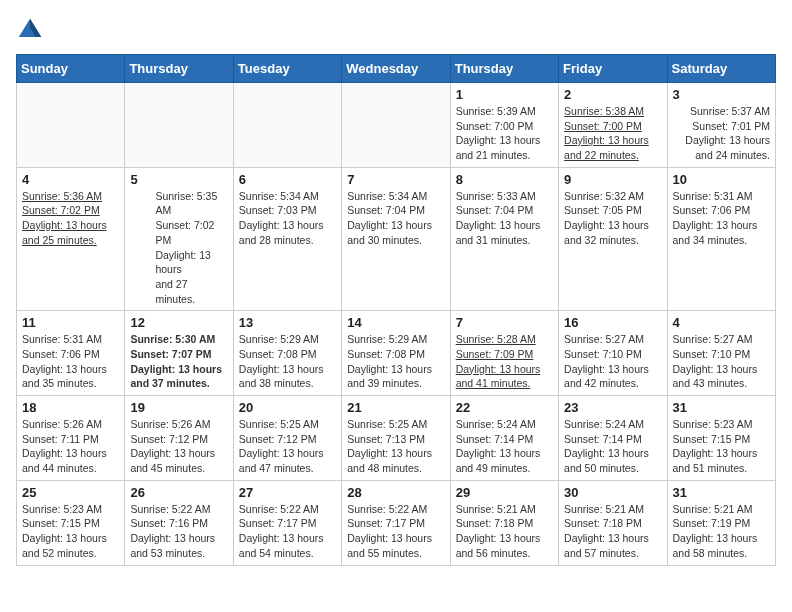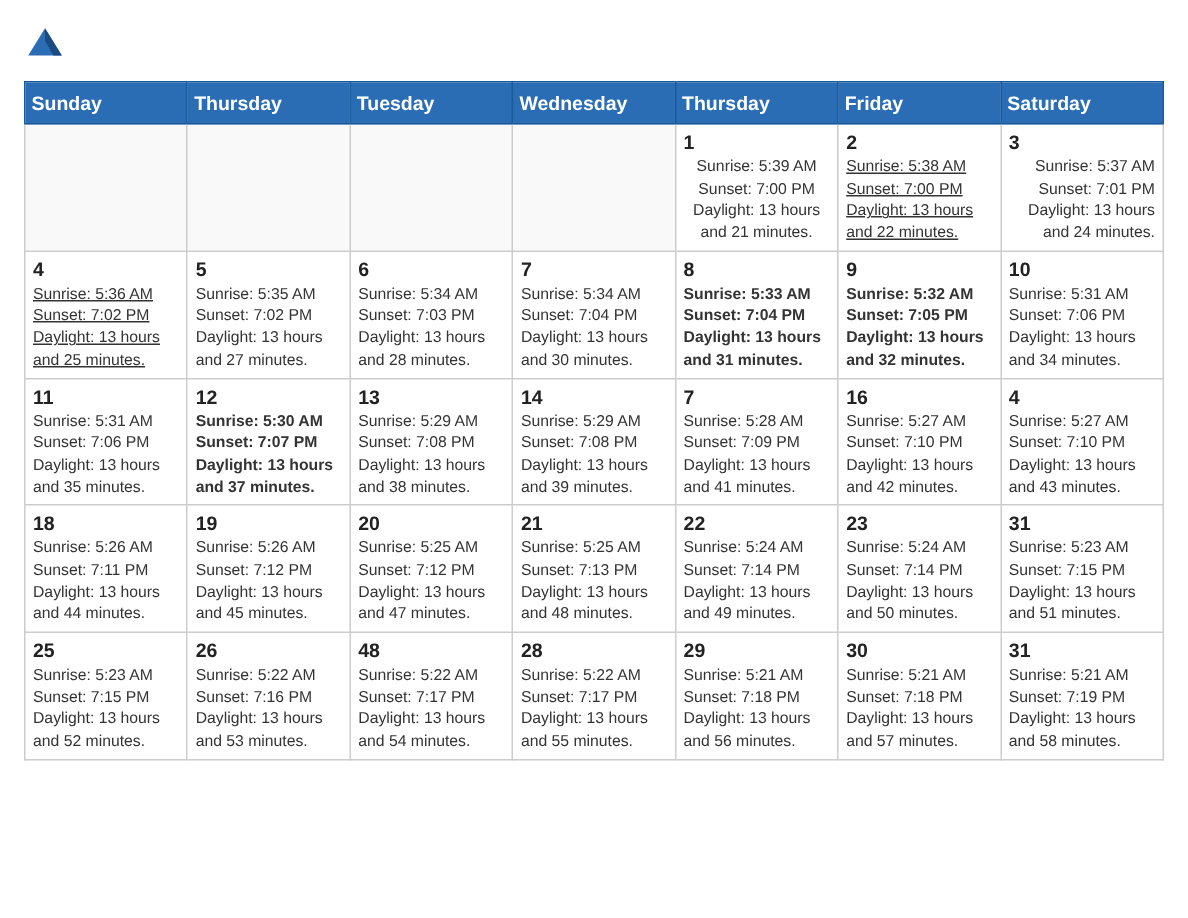--- a/index.html
+++ b/index.html
@@ -129,21 +129,21 @@
       </tr>
   </thead>
   <tbody id="calendar-body">
   <tr class="row-bg-light">
         <td class="empty"></td>
         <td class="empty"></td>
         <td class="empty"></td>
         <td class="empty"></td>
         <td>
           <span class="day-num">1</span>
-          <div class="day-detail" style="white-space: pre-line; text-align: center;">Sunrise: 5:39 AM
+          <div class="day-detail" style="white-space: pre-line;">Sunrise: 5:39 AM
 Sunset: 7:00 PM
 Daylight: 13 hours
 and 21 minutes.</div>
         </td>
         <td>
           <span class="day-num">2</span>
           <div class="day-detail" style="white-space: pre-line; text-decoration: underline;">Sunrise: 5:38 AM
 Sunset: 7:00 PM
 Daylight: 13 hours
 and 22 minutes.</div>
@@ -159,49 +159,49 @@
       <tr class="row-bg-white">
         <td>
           <span class="day-num">4</span>
           <div class="day-detail" style="white-space: pre-line; text-decoration: underline;">Sunrise: 5:36 AM
 Sunset: 7:02 PM
 Daylight: 13 hours
 and 25 minutes.</div>
         </td>
         <td>
           <span class="day-num">5</span>
-          <div class="day-detail" style="white-space: pre-line;">Sunrise: 5:35 AM
+          <div class="day-detail" style="white-space: pre-line; margin-left: 25px;">Sunrise: 5:35 AM
 Sunset: 7:02 PM
 Daylight: 13 hours
 and 27 minutes.</div>
         </td>
         <td>
           <span class="day-num">6</span>
           <div class="day-detail" style="white-space: pre-line;">Sunrise: 5:34 AM
 Sunset: 7:03 PM
 Daylight: 13 hours
 and 28 minutes.</div>
         </td>
         <td>
           <span class="day-num">7</span>
           <div class="day-detail" style="white-space: pre-line;">Sunrise: 5:34 AM
 Sunset: 7:04 PM
 Daylight: 13 hours
 and 30 minutes.</div>
         </td>
         <td>
           <span class="day-num">8</span>
-          <div class="day-detail" style="white-space: pre-line; font-weight: bold;">Sunrise: 5:33 AM
+          <div class="day-detail" style="white-space: pre-line;">Sunrise: 5:33 AM
 Sunset: 7:04 PM
 Daylight: 13 hours
 and 31 minutes.</div>
         </td>
         <td>
           <span class="day-num">9</span>
-          <div class="day-detail" style="white-space: pre-line; font-weight: bold;">Sunrise: 5:32 AM
+          <div class="day-detail" style="white-space: pre-line;">Sunrise: 5:32 AM
 Sunset: 7:05 PM
 Daylight: 13 hours
 and 32 minutes.</div>
         </td>
         <td>
           <span class="day-num">10</span>
           <div class="day-detail" style="white-space: pre-line;">Sunrise: 5:31 AM
 Sunset: 7:06 PM
 Daylight: 13 hours
 and 34 minutes.</div>
@@ -231,21 +231,21 @@
         </td>
         <td>
           <span class="day-num">14</span>
           <div class="day-detail" style="white-space: pre-line;">Sunrise: 5:29 AM
 Sunset: 7:08 PM
 Daylight: 13 hours
 and 39 minutes.</div>
         </td>
         <td>
           <span class="day-num">7</span>
-          <div class="day-detail" style="white-space: pre-line;">Sunrise: 5:28 AM
+          <div class="day-detail" style="white-space: pre-line; text-decoration: underline;">Sunrise: 5:28 AM
 Sunset: 7:09 PM
 Daylight: 13 hours
 and 41 minutes.</div>
         </td>
         <td>
           <span class="day-num">16</span>
           <div class="day-detail" style="white-space: pre-line;">Sunrise: 5:27 AM
 Sunset: 7:10 PM
 Daylight: 13 hours
 and 42 minutes.</div>
@@ -318,21 +318,21 @@
 and 52 minutes.</div>
         </td>
         <td>
           <span class="day-num">26</span>
           <div class="day-detail" style="white-space: pre-line;">Sunrise: 5:22 AM
 Sunset: 7:16 PM
 Daylight: 13 hours
 and 53 minutes.</div>
         </td>
         <td>
-          <span class="day-num">48</span>
+          <span class="day-num">27</span>
           <div class="day-detail" style="white-space: pre-line;">Sunrise: 5:22 AM
 Sunset: 7:17 PM
 Daylight: 13 hours
 and 54 minutes.</div>
         </td>
         <td>
           <span class="day-num">28</span>
           <div class="day-detail" style="white-space: pre-line;">Sunrise: 5:22 AM
 Sunset: 7:17 PM
 Daylight: 13 hours

